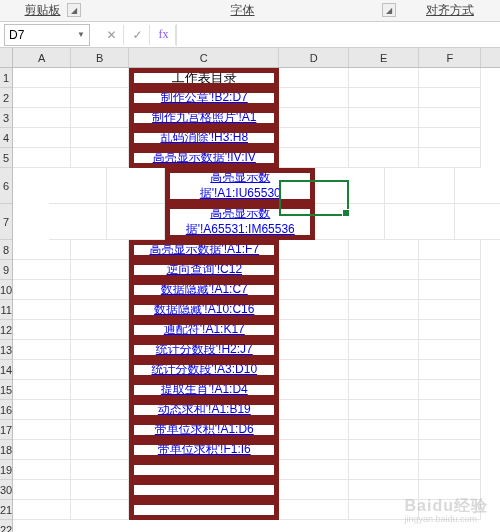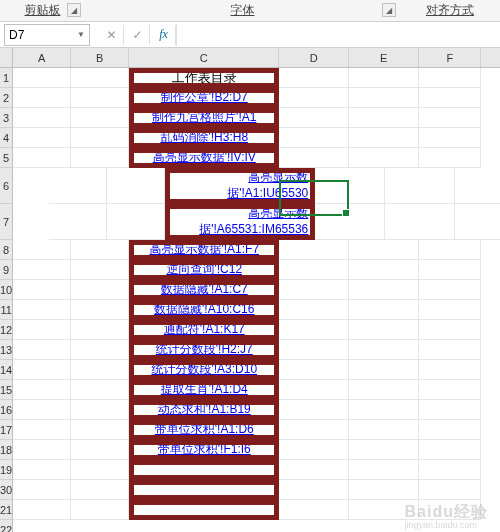--- a/index.html
+++ b/index.html
@@ -79,21 +79,21 @@
   .fx-btn {
     width: 24px;
     height: 20px;
     display: flex;
     align-items: center;
     justify-content: center;
     color: #999;
     font-size: 12px;
     border-right: 1px solid #e0e0e0;
   }
-  .fx-btn.fx { font-style: italic; font-family: Georgia, serif; color: #0369a1; }
+  .fx-btn.fx { font-family: Georgia, serif; color: #8b5cf6; }
   .formula-bar {
     flex: 1;
     height: 22px;
     border-left: 1px solid #e0e0e0;
     padding-left: 6px;
   }
   .grid-container {
     position: relative;
     display: flex;
     height: calc(532px - 22px - 26px);
@@ -154,21 +154,20 @@
     justify-content: center;
     overflow: hidden;
     font-size: 12px;
     padding: 0 2px;
     text-align: center;
     line-height: 1.3;
   }
   .cell.link {
     color: #0000ee;
     text-decoration: underline;
-    text-align: right;
   }
   .cell.title {
     color: #000;
     font-size: 13px;
   }
   .cell.bordered {
     border: 5px solid #7f1d1d;
   }
   .selection {
     position: absolute;
@@ -182,21 +181,21 @@
     right: -3px;
     bottom: -3px;
     width: 6px;
     height: 6px;
     background: #1a7f37;
     border: 1px solid #fff;
   }
   .watermark {
     position: absolute;
     right: 12px;
-    bottom: 2px;
+    bottom: 8px;
     font-size: 16px;
     color: rgba(180,180,180,0.5);
     font-family: Arial, sans-serif;
     font-weight: bold;
     letter-spacing: 1px;
     pointer-events: none;
   }
   .watermark small { display: block; font-size: 9px; letter-spacing: 0; font-weight: normal; margin-top: -3px; }
 </style>
 </head>

